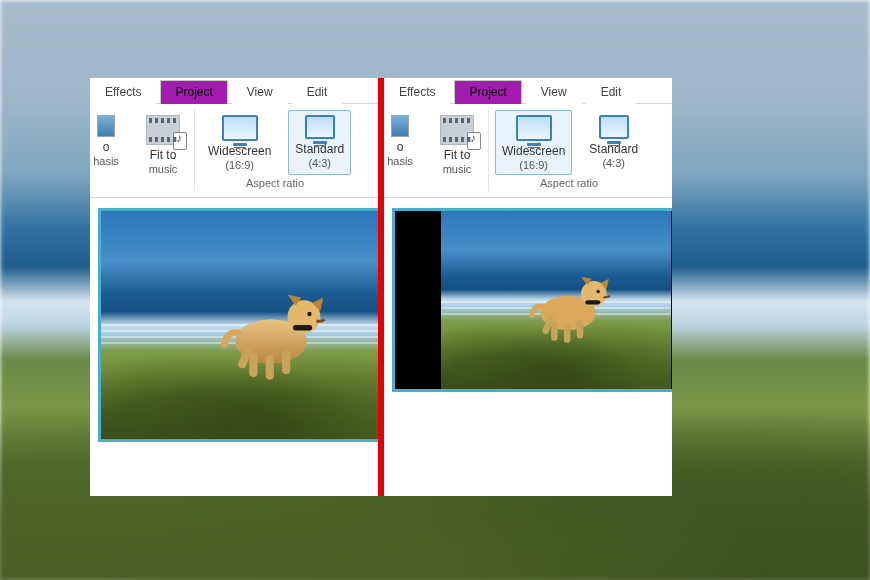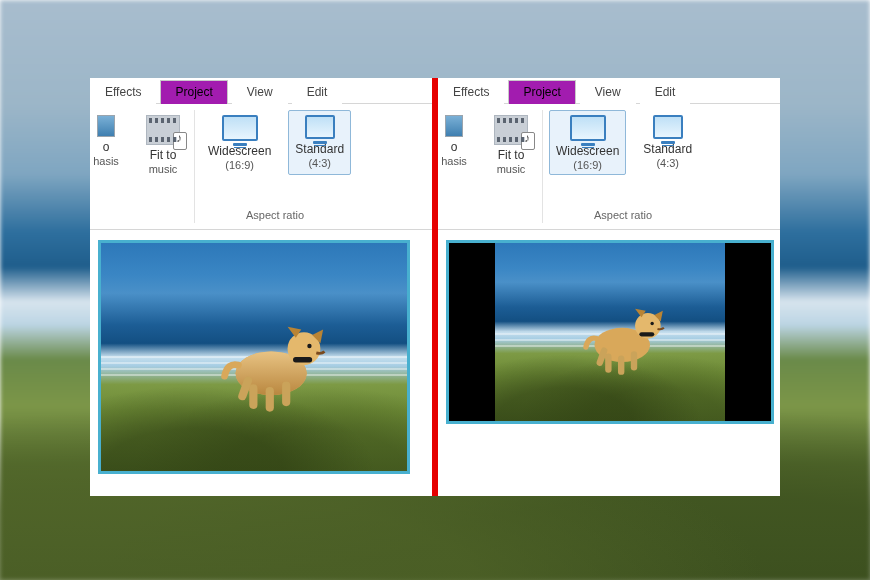--- a/index.html
+++ b/index.html
@@ -15,21 +15,21 @@
     filter: blur(2px);
   }
   .grass {
     position: absolute; left:0; right:0; bottom:0; height: 200px;
     background:
       radial-gradient(ellipse at 20% 100%, rgba(80,100,40,.7) 0 30%, transparent 60%),
       radial-gradient(ellipse at 80% 100%, rgba(60,80,30,.7) 0 30%, transparent 60%);
   }
   .stage { position: absolute; inset: 0; }
   .panels {
-    position: absolute; left: 90px; top: 78px; width: 690px; height: 418px;
+    position: absolute; left: 90px; top: 78px; width: 582px; height: 418px;
     display: flex; gap: 0;
   }
   .panel {
     flex: 1 1 0; background: #fff; position: relative; overflow: hidden;
   }
   .divider {
     width: 6px; background: #e60000; flex: 0 0 6px;
   }
   
   .tabs { display: flex; height: 26px; align-items: flex-end; background: #fff; border-bottom: 1px solid #d6d6d6; }
@@ -43,21 +43,21 @@
   .ribbon-row { display: flex; gap: 10px; padding: 6px 0 2px 2px; background: #fff; }
   .rb {
     display: flex; flex-direction: column; align-items: center; justify-content: flex-start;
     padding: 4px 6px 3px; border: 1px solid transparent; border-radius: 2px;
     min-width: 54px; cursor: pointer; user-select: none; line-height: 1.15; text-align: center;
   }
   .rb.selected { border-color: #8fb8d9; background: #e8f2fb; }
   .rb .lbl1 { margin-top: 4px; color: #333; }
   .rb .lbl2 { font-size: 11px; color: #555; }
   .rb.cut { min-width: 34px; padding-left:0; }
-  .group-label { text-align: center; color: #666; font-size: 11px; padding: 0 0 4px; margin-top: 32px; }
+  .group-label { text-align: center; color: #666; font-size: 11px; padding: 0 0 4px; }
   .ribbon { border-bottom: 1px solid #d6d6d6; }
   .group-wrap { display:flex; flex-direction:column; }
   .groups { display:flex; }
   .vsep { width:1px; background:#e3e3e3; margin: 6px 4px; }
   
   .ico-mon {
     width: 36px; height: 26px; border: 2px solid #3a7fbf; border-radius: 2px; position: relative;
     background: linear-gradient(#bfe0f6,#e8f5fe);
   }
   .ico-mon::after { 

